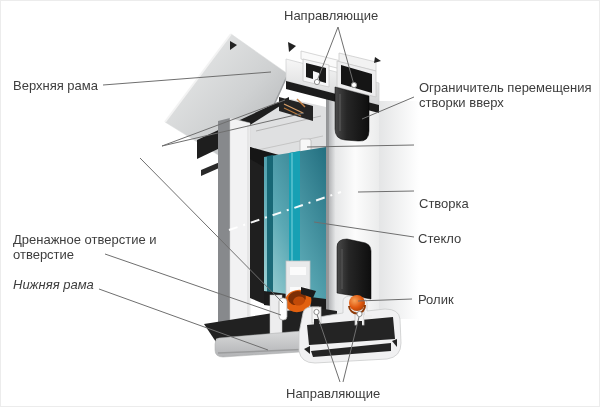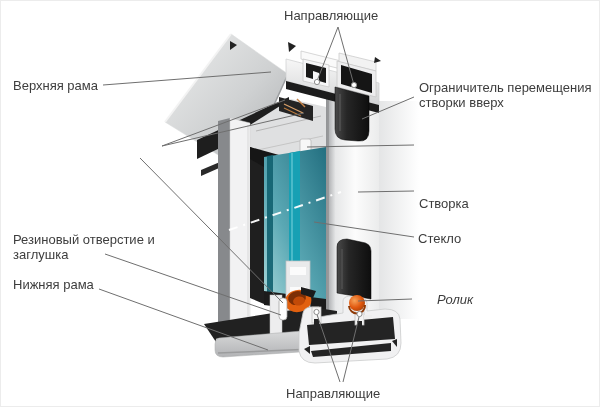--- a/index.html
+++ b/index.html
@@ -14,22 +14,22 @@
     white-space:normal;
   }
   .lbl-guides-top   {left:283px;top:7px;white-space:nowrap;}
   .lbl-top-frame    {left:12px; top:77px;white-space:nowrap;}
   .lbl-brush-seal   {left:12px; top:139px;white-space:nowrap;}
   .lbl-sash-stop    {left:418px;top:79px;width:190px;}
   .lbl-rubber-seal  {left:418px;top:137px;white-space:nowrap;}
   .lbl-sash         {left:418px;top:195px;white-space:nowrap;}
   .lbl-glass        {left:417px;top:230px;white-space:nowrap;text-align:right;}
   .lbl-drain-hole   {left:12px; top:231px;width:158px;}
-  .lbl-bottom-frame {left:12px; top:276px;white-space:nowrap;}
-  .lbl-roller       {left:436px;top:291px;white-space:nowrap;font-style:italic;}
+  .lbl-bottom-frame {left:12px; top:276px;white-space:nowrap;font-style:italic;}
+  .lbl-roller       {left:417px;top:291px;white-space:nowrap;}
   .lbl-guides-bottom{left:285px;top:385px;white-space:nowrap;}
 </style>
 </head>
 <body>
 
 <div class="stage">
 
   <svg class="illus" width="600" height="407" viewBox="0 0 600 407">
     <defs>
       <linearGradient id="gPlate" x1="0" y1="0" x2="1" y2="1">
@@ -212,18 +212,18 @@
       <circle cx="315.5" cy="311" r="2.6" fill="#fff" stroke="#8d8d8d" stroke-width="1"></circle>
       <circle cx="358.5" cy="313" r="2.6" fill="#fff" stroke="#8d8d8d" stroke-width="1"></circle>
     </g>
   </svg>
 
   <div class="lbl lbl-guides-top">Направляющие</div>
   <div class="lbl lbl-top-frame">Верхняя рама</div>
   <div class="lbl lbl-sash-stop">Ограничитель перемещения створки вверх</div>
   <div class="lbl lbl-sash">Створка</div>
   <div class="lbl lbl-glass">Стекло</div>
-  <div class="lbl lbl-drain-hole">Резиновый отверстие и заглушка</div>
+  <div class="lbl lbl-drain-hole">Дренажное отверстие и отверстие</div>
   <div class="lbl lbl-bottom-frame">Нижняя рама</div>
   <div class="lbl lbl-roller">Ролик</div>
   <div class="lbl lbl-guides-bottom">Направляющие</div>
 
 </div>
 
 </body></html>

